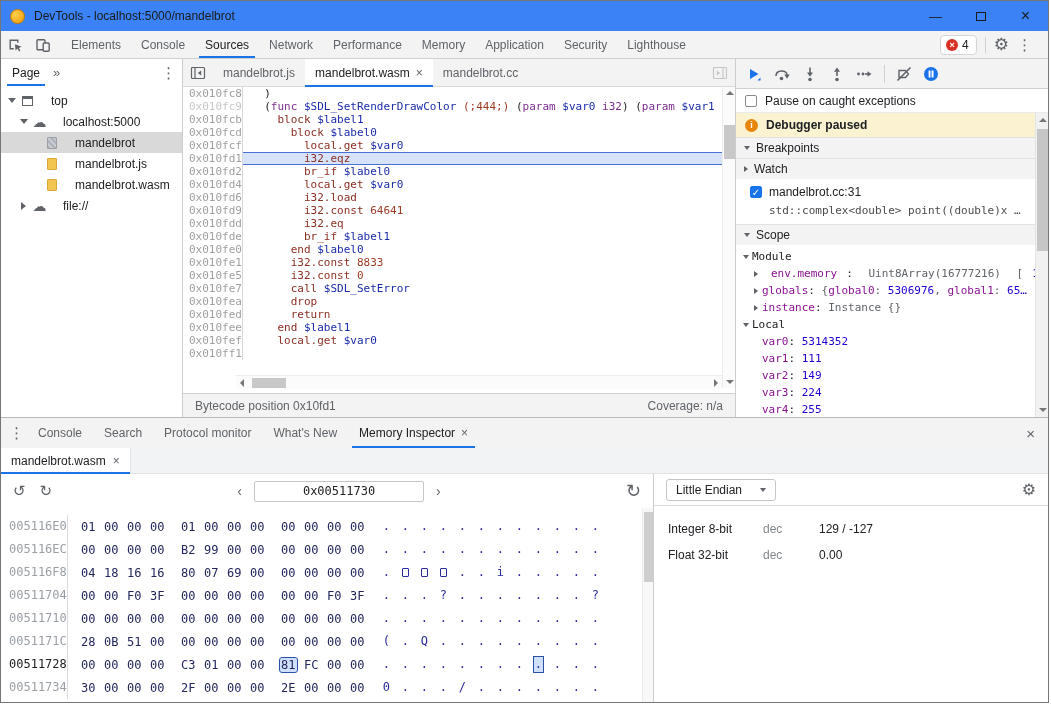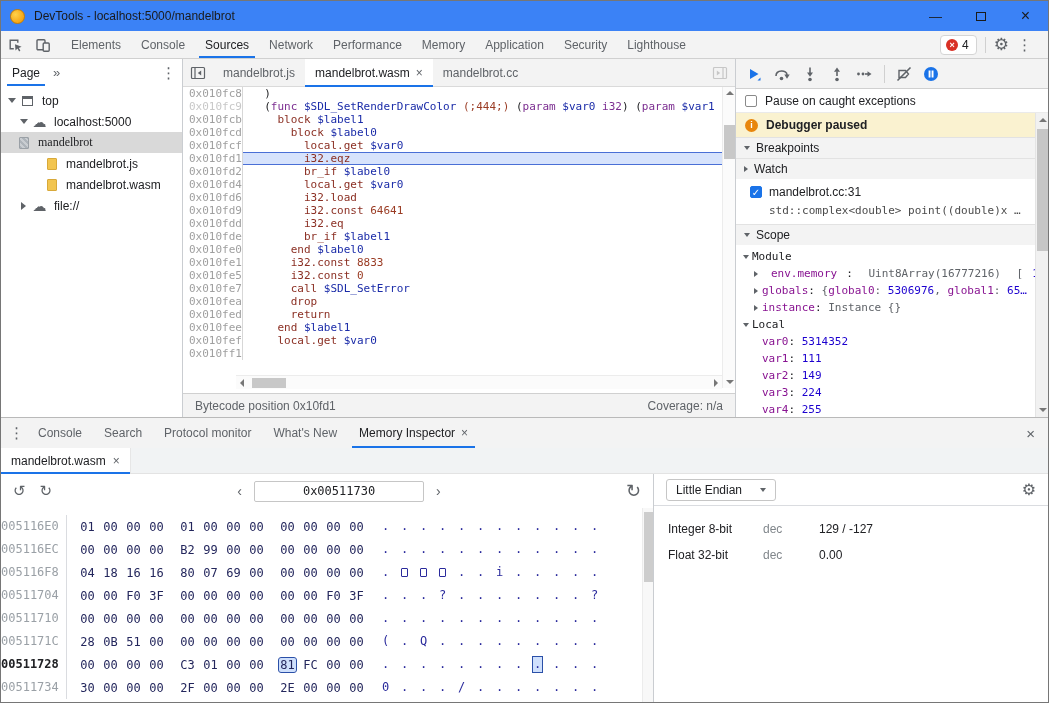--- a/index.html
+++ b/index.html
@@ -45,21 +45,21 @@
   .tri-r{width:0;height:0;border-left:5px solid #5f6368;border-top:4px solid transparent;border-bottom:4px solid transparent}
   .tri-d{width:0;height:0;border-top:5px solid #5f6368;border-left:4px solid transparent;border-right:4px solid transparent}
   .tri-r.sm{border-left-width:4px;border-top-width:3px;border-bottom-width:3px}
   .tri-d.sm{border-top-width:4px;border-left-width:3px;border-right-width:3px}
   .tree-icon{width:19px;display:flex;justify-content:center;align-items:center;flex:0 0 19px}
   .icon-frame{width:11px;height:10px;border:1px solid #5f6368;border-top:3px solid #5f6368}
   .icon-cloud{font-size:14px;color:#5f6368;line-height:1}
   .icon-file{width:10px;height:12px;border-radius:1px}
   .icon-file.yellow{background:#f2c550;border:1px solid #d8a93a}
   .icon-file.gray{background:#c4c9cd;border:1px solid #9aa0a6;background-image:repeating-linear-gradient(45deg,#aeb4ba 0 2px,#c9cdd1 2px 4px)}
-  .tree-label{margin-left:5px;white-space:nowrap}
+  .tree-label{margin-left:14px;white-space:nowrap}
 
   
   .editor{flex:1;display:flex;flex-direction:column;min-width:0;border-right:1px solid #cacdd1}
   .ed-tabs{flex:0 0 27px;background:#f3f3f3;border-bottom:1px solid #dadada;display:flex;align-items:center}
   .ed-side{width:30px;display:flex;justify-content:center;align-items:center}
   .ed-tab{height:27px;display:flex;align-items:center;padding:0 10px;font-size:12px;color:#5f6368;gap:6px;position:relative;white-space:nowrap}
   .ed-tab.active{background:#fff;color:#202124}
   .ed-tab.active::after{content:"";position:absolute;left:0;right:0;bottom:-1px;height:2px;background:#1a73e8}
   .xclose{color:#5f6368;font-size:12px;line-height:1}
   .ed-tabs .spacer{flex:1}
@@ -119,22 +119,22 @@
   .mi-body{flex:1;display:flex;min-height:0}
   .mi-left{flex:0 0 652px;display:flex;flex-direction:column;position:relative}
   .mi-toolbar{flex:0 0 34px;display:flex;align-items:center;padding:0 12px}
   .hist{display:flex;gap:14px;color:#5f6368;font-size:15px}
   .mi-toolbar .flex{flex:1}
   .addr-nav{display:flex;align-items:center;gap:12px;color:#5f6368;font-size:14px}
   .addr-input{width:170px;height:21px;border:1px solid #c6c6c6;border-radius:2px;text-align:center;font-family:"DejaVu Sans Mono","Liberation Mono",monospace;font-size:12px;color:#202124;outline:none}
   .refresh{color:#5f6368;font-size:18px;line-height:1}
   .hex-area{flex:1;padding-top:7px;font-family:"DejaVu Sans Mono","Liberation Mono",monospace;font-size:12px;position:relative;overflow:hidden}
   .hex-row{height:23px;display:flex;align-items:center}
-  .hex-addr{flex:0 0 66px;padding-left:0;color:#9aa0a6;border-right:1px solid #dadce0;height:23px;line-height:23px}
-  .hex-row.bold .hex-addr{color:#202124;font-weight:bold}
+  .hex-addr{flex:0 0 66px;padding-left:8px;color:#9aa0a6;border-right:1px solid #dadce0;height:23px;line-height:23px}
+  .hex-row.bold .hex-addr{color:#202124;font-weight:normal}
   .hex-bytes{display:flex;margin-left:12px}
   .byte{width:17px;margin-right:6px;color:#23265c;text-align:center}
   .byte.g{margin-left:8px}
   .byte.sel{background:#cfe0fc;outline:1px solid #2b50a8;border-radius:2px}
   .hex-ascii{display:flex;margin-left:10px}
   .ach{width:9px;margin-right:10px;color:#2a2a9c;text-align:center;height:15px;line-height:15px;display:flex;align-items:center;justify-content:center}
   .ach.sel{background:#cfe0fc;outline:1px solid #2b50a8}
   .boxglyph{width:7px;height:9px;border:1px solid #2a2a9c;border-radius:1px}
   .hex-scrollbar{position:absolute;top:0;right:0;bottom:0;width:11px;background:#f8f8f8;border-left:1px solid #ececec}
   .hex-thumb{position:absolute;top:4px;left:1px;width:9px;height:70px;background:#cdcdcd}
@@ -222,21 +222,21 @@
           </div>
           <div class="tree-row" style="padding-left: 16px;">
             <div class="tree-arrow">
               <div class="tri-d"></div>
             </div>
             <div class="tree-icon">
               <span class="icon-cloud">☁</span>
             </div>
             <span class="tree-label">localhost:5000</span>
           </div>
-          <div class="tree-row selected" style=" font-family: Liberation Serif, serif;">
+          <div class="tree-row selected" style="padding-left: 28px;">
             <div class="tree-arrow"></div>
             <div class="tree-icon">
               <div class="icon-file gray"></div>
             </div>
             <span class="tree-label">mandelbrot</span>
           </div>
           <div class="tree-row" style="padding-left: 28px;">
             <div class="tree-arrow"></div>
             <div class="tree-icon">
               <div class="icon-file yellow"></div>

